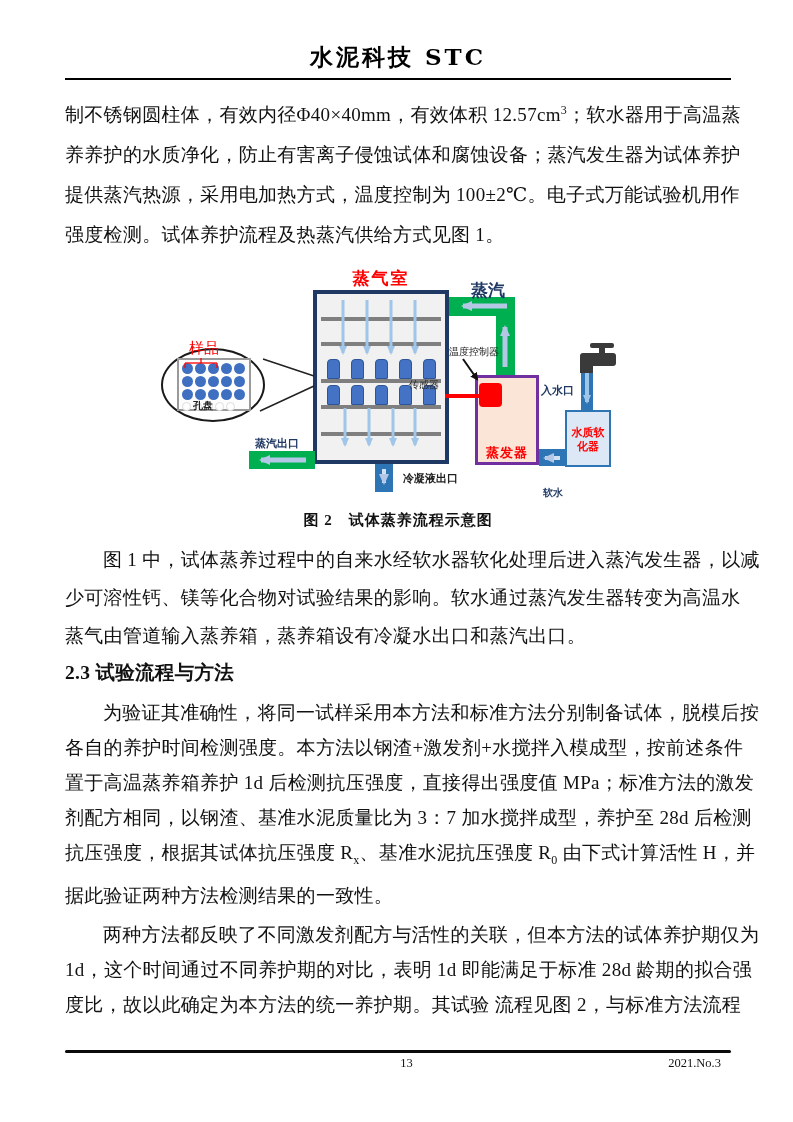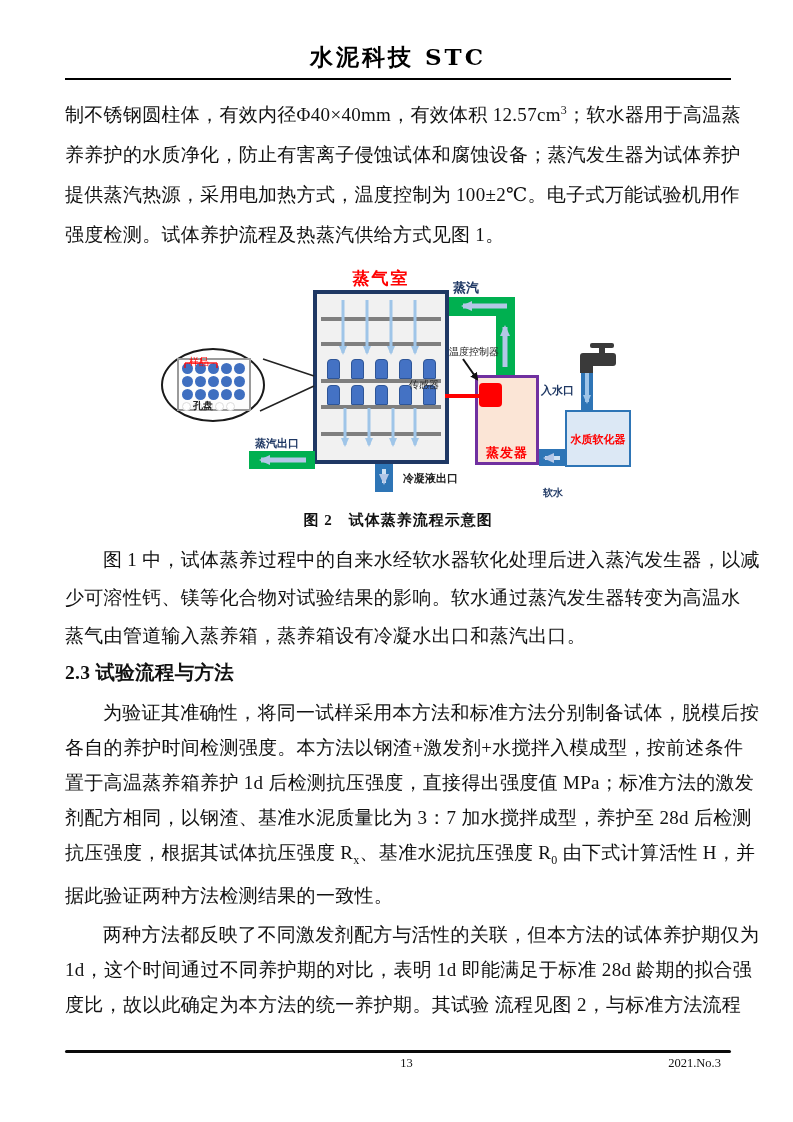--- a/index.html
+++ b/index.html
@@ -34,21 +34,21 @@
   .spec-row{left:184px;width:112px;display:flex;gap:11px;z-index:2;}
   .sp{width:13px;height:20px;background:#4472c4;border:1px solid #2e5597;border-radius:4px 4px 1px 1px;}
   .pipe-g{background:#00b050;z-index:1;}
   .pipe-b{background:#2e75b6;z-index:1;}
   .lab{z-index:4;white-space:nowrap;}
   .lab-navy{color:#1f3864;font-weight:bold;}
   .lab-dark{color:#222;}
   .evap{left:332px;top:120px;width:64px;height:90px;border:3px solid #7030a0;background:#fbe5d6;z-index:2;
         display:flex;align-items:flex-end;justify-content:center;}
   .evap-label{color:#ff0000;font-weight:bold;font-size:13px;letter-spacing:1px;margin-top:14px;}
-  .softener{left:422px;top:155px;width:66px;height:57px;border:2px solid #2e75b6;background:#dce8f5;z-index:2;
+  .softener{left:422px;top:155px;width:46px;height:57px;border:2px solid #2e75b6;background:#dce8f5;z-index:2;
         display:flex;align-items:center;justify-content:center;text-align:center;}
   .softener-label{color:#ff0000;font-weight:bold;font-size:11px;line-height:1.3;}
   .redbox{left:336px;top:128px;width:23px;height:24px;background:#ff0000;border-radius:4px;z-index:3;}
   .faucet-part{background:#3a3a3a;z-index:2;}
   .ellipse{left:18px;top:93px;width:104px;height:74px;border:2px solid #1a1a1a;border-radius:50%;background:#fff;z-index:1;}
   .tray{left:34px;top:103px;width:74px;height:53px;border:2px solid #9a9a9a;background:#fdfdfd;z-index:2;
         display:flex;flex-wrap:wrap;gap:2px;padding:3px;align-content:flex-start;}
   .dot{width:11px;height:11px;border-radius:50%;background:#3f6fc0;}
   .hole{width:9px;height:9px;border-radius:50%;background:#ffffff;border:1px solid #dcdcdc;}
   .fig-svg{left:0;top:0;z-index:5;pointer-events:none;}
@@ -94,21 +94,21 @@
         <span class="sp"></span>
           <span class="sp"></span>
           <span class="sp"></span>
           <span class="sp"></span>
           <span class="sp"></span>
       </div>
       <div class="abs lab lab-dark" style="left:266px;top:123px;font-size:10px">传感器</div>
 
       <div class="abs pipe-g" style="left:306px;top:42px;width:66px;height:19px"></div>
       <div class="abs pipe-g" style="left:353px;top:59px;width:19px;height:62px"></div>
-      <div class="abs lab lab-navy" style="left:310px;top:24px;font-size:13px">蒸汽</div>
+      <div class="abs lab lab-navy" style="left:328px;top:24px;font-size:17px">蒸汽</div>
 
       <div class="abs pipe-g" style="left:106px;top:196px;width:66px;height:18px"></div>
       <div class="abs lab lab-navy" style="left:112px;top:181px;font-size:11px">蒸汽出口</div>
 
       <div class="abs pipe-b" style="left:232px;top:209px;width:18px;height:28px"></div>
       <div class="abs lab lab-dark" style="left:260px;top:216px;font-size:11px;font-weight:bold">冷凝液出口</div>
 
       <div class="abs lab lab-dark" style="left:306px;top:90px;font-size:10px">温度控制器</div>
       <div class="abs redbox"></div>
 
@@ -148,21 +148,21 @@
           <span class="dot"></span>
           <span class="dot"></span>
           <span class="dot"></span>
           <span class="dot"></span>
         <span class="hole"></span>
           <span class="hole"></span>
           <span class="hole"></span>
           <span class="hole"></span>
           <span class="hole"></span>
       </div>
-      <div class="abs lab" style="left:46px;top:100px;font-size:10px;color:#ff0000">样品</div>
+      <div class="abs lab" style="left:46px;top:84px;font-size:15px;color:#ff0000">样品</div>
       <div class="abs lab lab-dark" style="left:50px;top:144px;font-size:10px;font-weight:bold">孔盘</div>
 
       <svg class="abs fig-svg" width="510" height="250" viewBox="0 0 510 250">
         <defs>
           <marker id="mL" markerUnits="userSpaceOnUse" markerWidth="12" markerHeight="12" refX="9" refY="5" orient="auto">
               <path d="M0,0 L11,5 L0,10 z" fill="#b4c7e7"></path>
             </marker>
           <marker id="mS" markerUnits="userSpaceOnUse" markerWidth="10" markerHeight="10" refX="7" refY="4" orient="auto">
               <path d="M0,0 L9,4 L0,8 z" fill="#9fc5e8"></path>
             </marker>

